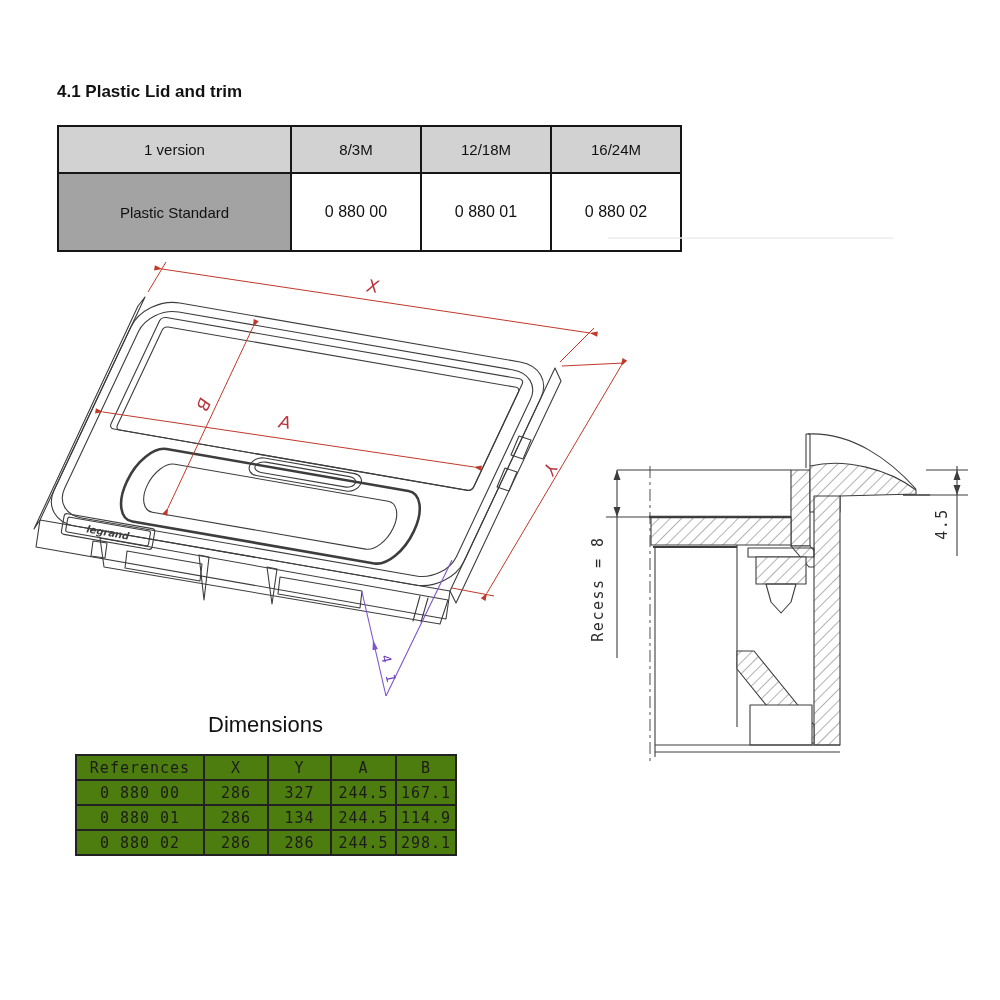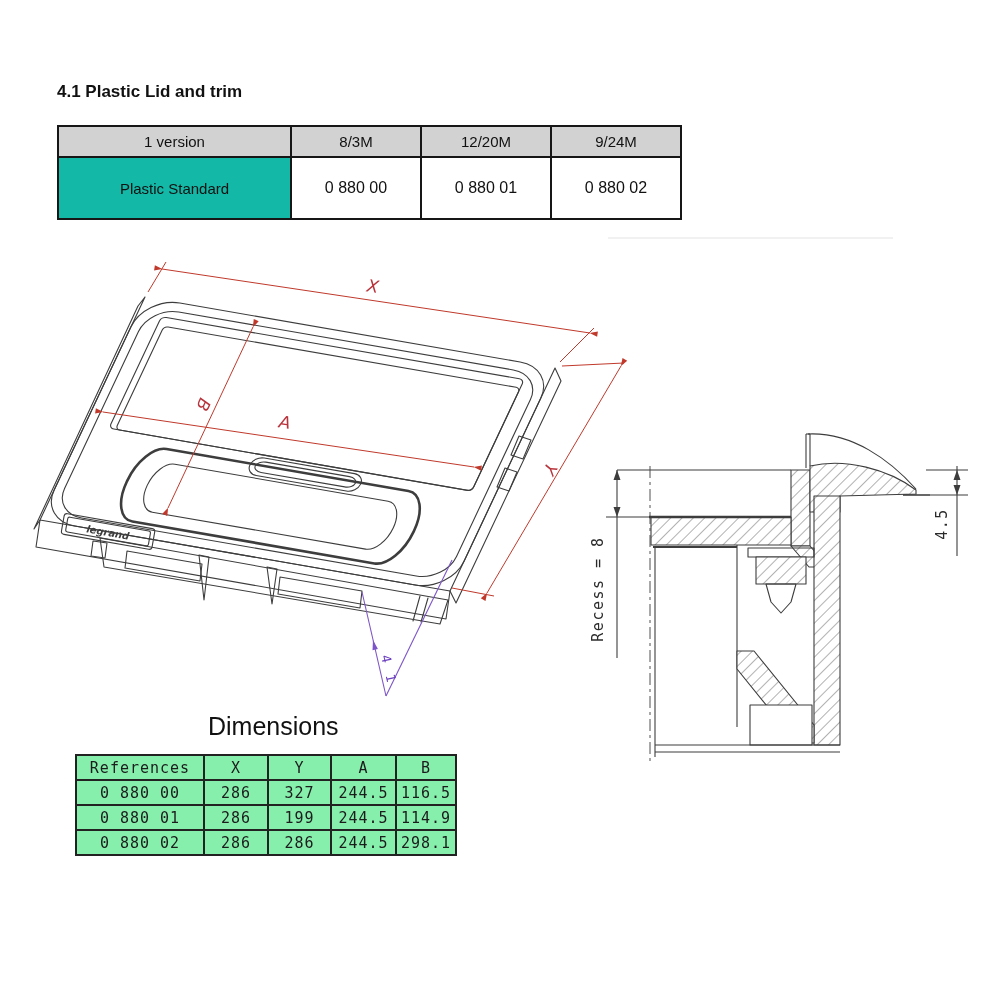--- a/index.html
+++ b/index.html
@@ -1,28 +1,28 @@
 <!DOCTYPE html>
 <html><head>
 <meta charset="utf-8">
 <style>
   html,body{margin:0;padding:0;background:#fff;}
   .page{position:relative;width:1000px;height:868px;background:#fff;overflow:hidden;
         font-family:"Liberation Sans",sans-serif;color:#111;text-decoration:underline;}
   .title{position:absolute;left:57px;top:82px;margin:0;font-size:17px;font-weight:bold;}
   table{border-collapse:collapse;position:absolute;}
   .t1{left:57px;top:125px;table-layout:fixed;}
-  .t1 th,.t1 td{border:2px solid #161616;text-align:center;padding:4px;margin-top:48px;}
+  .t1 th,.t1 td{border:2px solid #161616;text-align:center;padding:12px;margin-top:48px;}
   .t1 th{height:21px;font-size:15px;font-weight:normal;background:#d2d2d2;}
   .t1 td{height:52px;font-size:16px;background:#fff;}
-  .t1 td.shade{background:#14b8a6;font-size:15px;text-align:center;}
-  .dims-title{position:absolute;left:208px;top:712px;font-size:25px;}
+  .t1 td.shade{background:#a3a3a3;font-size:15px;text-align:center;}
+  .dims-title{position:absolute;left:208px;top:712px;font-size:22px;}
   .t2{left:75px;top:754px;table-layout:fixed;font-family:"DejaVu Sans Mono",monospace;}
   .t2 th,.t2 td{border:2px solid #222;text-align:center;font-weight:normal;font-size:15px;
-                height:23px;letter-spacing:1px;padding:0 1px;background:#86efac;color:#1c1c1c;}
+                height:23px;letter-spacing:1px;padding:0 1px;background:#4d7c0f;color:#1c1c1c;}
   svg.drawings{position:absolute;left:0;top:0;}
   .dimtext{font-family:"DejaVu Sans",sans-serif;font-style:italic;font-size:17px;fill:#b8333b;stroke:none;}
   .monotext{font-family:"DejaVu Sans Mono",monospace;font-size:15px;fill:#2b2b2b;stroke:none;letter-spacing:1.5px;}
   .ptext{font-family:"DejaVu Sans Mono",monospace;font-size:13px;fill:#6b3fbf;stroke:none;letter-spacing:2px;}
   .logotext{font-family:"DejaVu Sans",sans-serif;font-style:italic;font-weight:bold;font-size:10px;fill:#3d3d3d;stroke:none;}
 </style>
 </head>
 <body>
 
 <div class="page">
@@ -33,22 +33,22 @@
     <colgroup>
         <col style="width:233px">
         <col style="width:130px">
         <col style="width:130px">
         <col style="width:130px">
       </colgroup>
     <tbody>
         <tr>
       <th>1 version</th>
       <th>8/3M</th>
-      <th>12/20M</th>
-      <th>9/24M</th>
+      <th>12/18M</th>
+      <th>16/24M</th>
     </tr>
     <tr>
       <td class="shade">Plastic Standard</td>
       <td>0 880 00</td>
       <td>0 880 01</td>
       <td>0 880 02</td>
     </tr>
   </tbody>
     </table>
 
@@ -182,26 +182,26 @@
       <th>X</th>
       <th>Y</th>
       <th>A</th>
       <th>B</th>
     </tr>
     <tr>
       <td>0 880 00</td>
       <td>286</td>
       <td>327</td>
       <td>244.5</td>
-      <td>116.5</td>
+      <td>167.1</td>
     </tr>
     <tr>
       <td>0 880 01</td>
       <td>286</td>
-      <td>199</td>
+      <td>134</td>
       <td>244.5</td>
       <td>114.9</td>
     </tr>
     <tr>
       <td>0 880 02</td>
       <td>286</td>
       <td>286</td>
       <td>244.5</td>
       <td>298.1</td>
     </tr>

